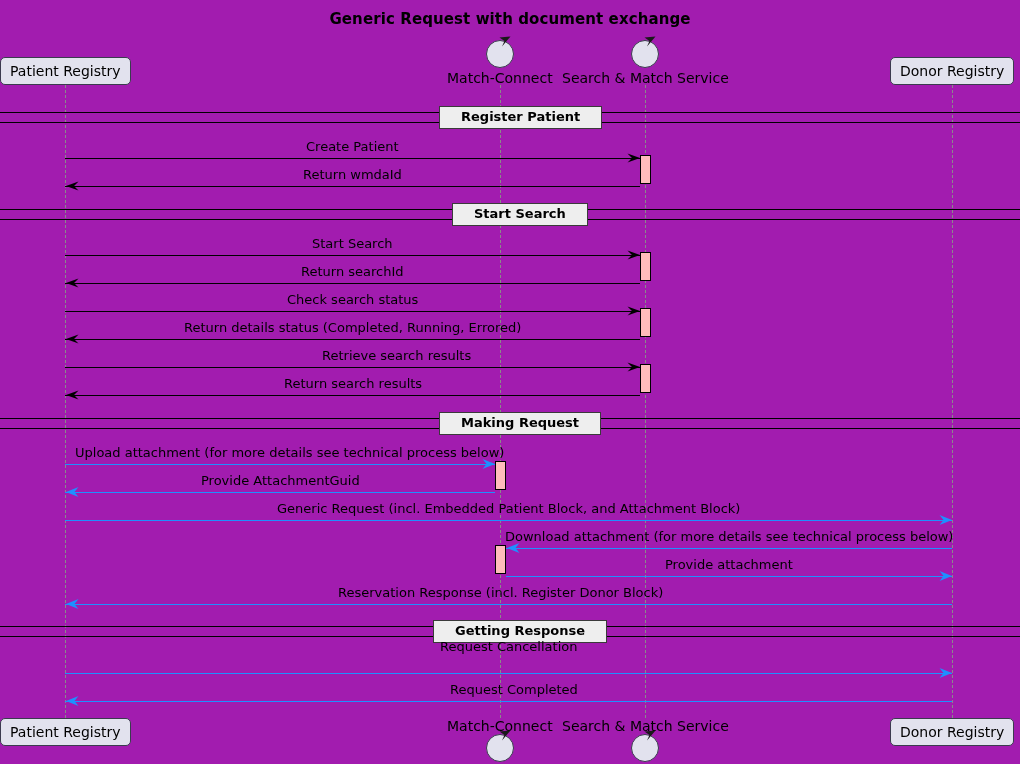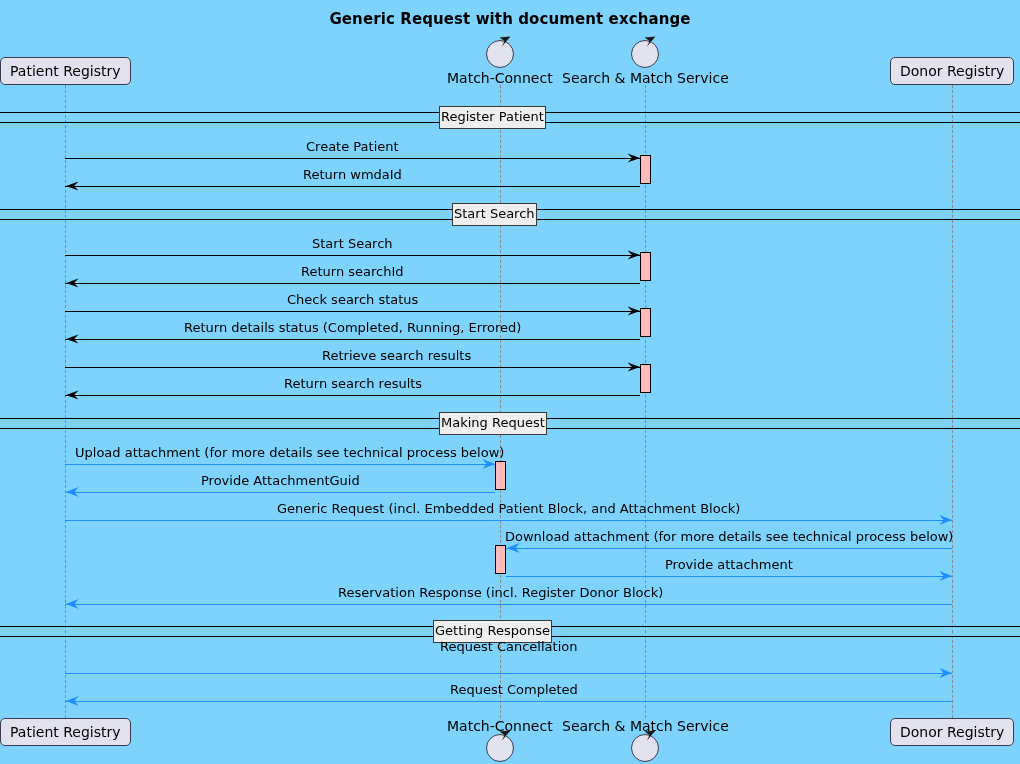--- a/index.html
+++ b/index.html
@@ -5,21 +5,21 @@
   * { box-sizing: border-box; }
   html, body {
     margin: 0; padding: 0;
     background: #ffffff;
     font-family: "DejaVu Sans", "Liberation Sans", sans-serif;
   }
   #diagram {
     position: relative;
     width: 1020px;
     height: 764px;
-    background: #7dd3fc;
+    background: #a21caf;
     overflow: hidden;
   }
 
   
   .title {
     position: absolute;
     left: 0; top: 10px;
     width: 1020px;
     text-align: center;
     font-size: 15px;
@@ -78,25 +78,25 @@
     height: 0;
     border-top: 1.5px solid #000;
   }
   .divbox {
     position: absolute;
     background: #EEEEEE;
     border: 1.5px solid #3a3a3a;
     height: 23px;
     line-height: 20px;
     font-size: 13px;
-    font-weight: normal;
-    color: #000;
-    text-align: center;
-    white-space: nowrap;
-    padding: 0 1px;
+    font-weight: bold;
+    color: #000;
+    text-align: center;
+    white-space: nowrap;
+    padding: 0 21px;
   }
 
   
   .msgline {
     position: absolute;
     height: 0;
     border-top: 1.3px solid #000;
   }
   .msgline.blue { border-top-color: #1E90FF; }
 

